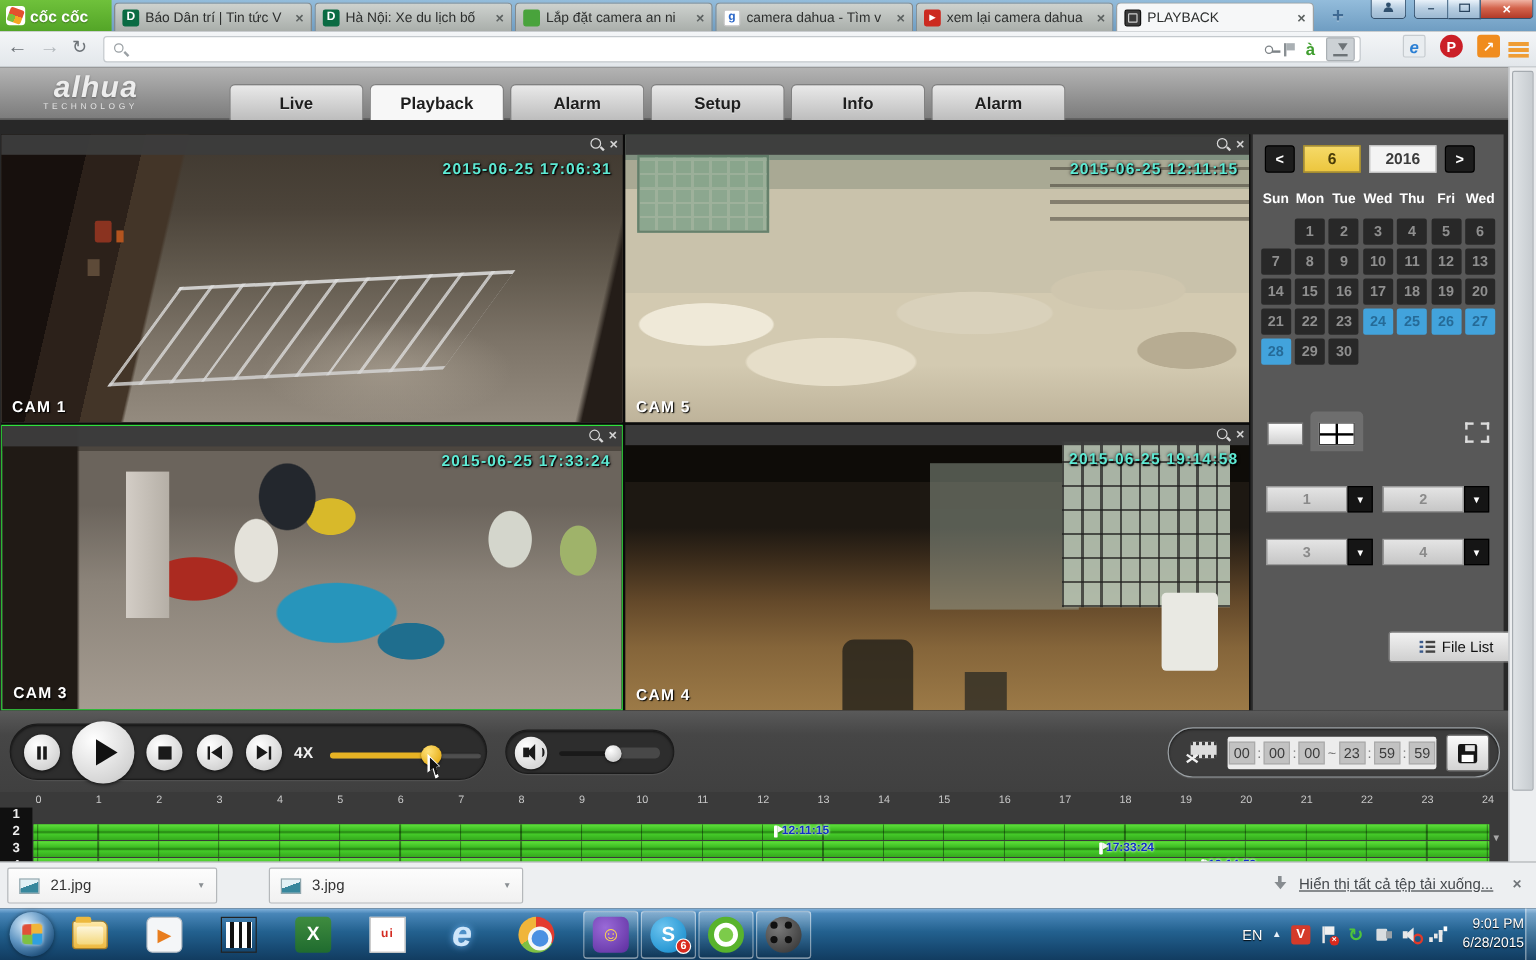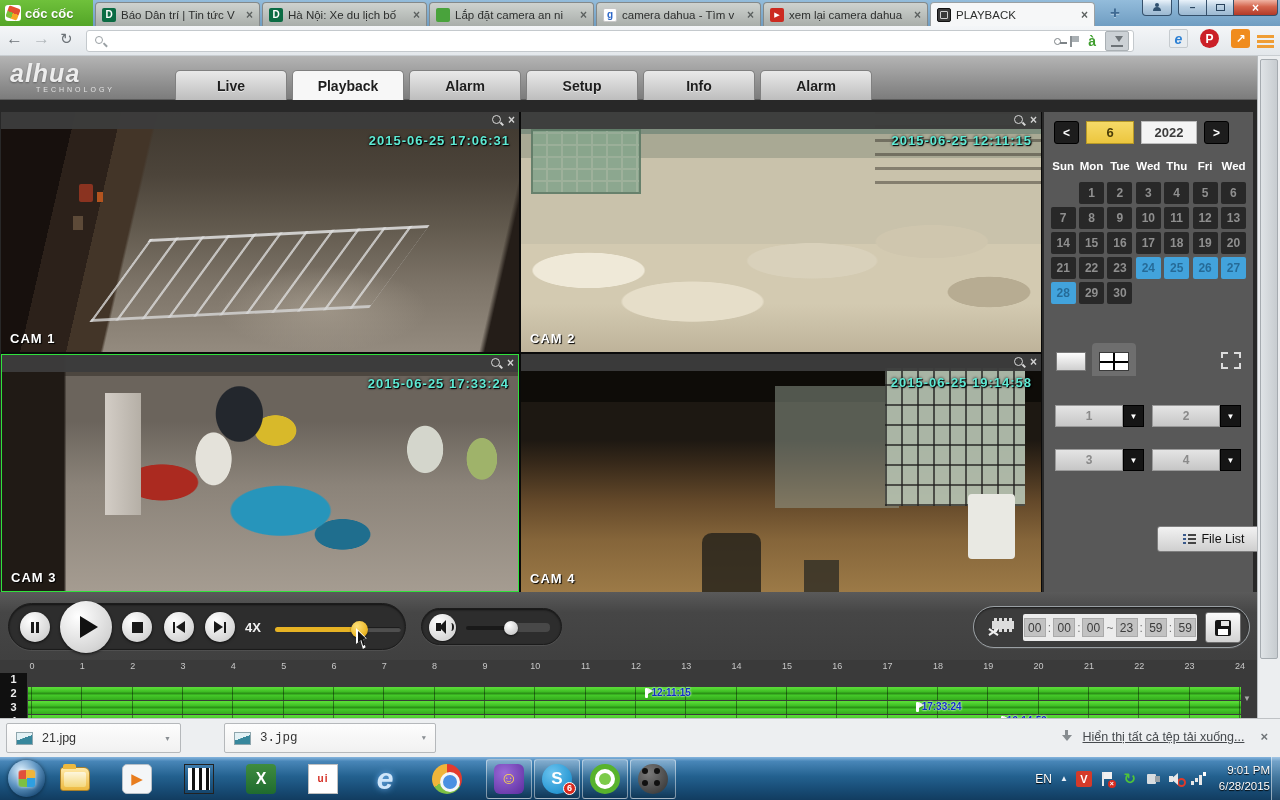--- a/index.html
+++ b/index.html
@@ -68,24 +68,24 @@
   .ext{width:19px;height:19px;display:flex;align-items:center;justify-content:center;font-weight:bold;}
   .ext-ie{background:#e9edf0;border:1px solid #c6cbcf;border-radius:2px;color:#2a7fd4;font-size:14px;font-style:italic;}
   .ext-pin{background:#cb1f27;border-radius:50%;color:#fff;font-size:12px;}
   .ext-trend{background:#f08c1e;border-radius:3px;color:#fff;font-size:12px;}
   .menu-btn{position:absolute;right:6px;top:9px;width:17px;height:13px;
     background:linear-gradient(180deg,#ef9d35 0 3px,transparent 3px 5px,#ef9d35 5px 8px,transparent 8px 10px,#ef9d35 10px 13px);}
 
   
   #dahuabar{position:absolute;left:0;top:56px;width:1280px;height:44px;
     background:linear-gradient(180deg,#b4b4b4,#8c8c8c 70%,#7c7c7c);border-bottom:1px solid #5c5c5c;}
-  .dlogo{position:absolute;left:10px;top:3px;color:#ededed;}
+  .dlogo{position:absolute;left:10px;top:3px;color:#ededed;text-align:right;}
   .dlogo-main{font-size:25px;font-weight:bold;font-style:italic;letter-spacing:1px;text-shadow:0 1px 2px rgba(0,0,0,.35);}
   .dlogo-sub{font-size:7px;letter-spacing:3px;color:#e2e2e2;margin-left:26px;margin-top:-2px;}
-  #nav{position:absolute;left:175px;top:14px;display:flex;gap:5px;}
+  #nav{position:absolute;left:191px;top:14px;display:flex;gap:5px;}
   .navbtn{width:112px;height:30px;border:1px solid #808080;border-bottom:none;border-radius:5px 5px 0 0;
     background:linear-gradient(180deg,#e9e9e9,#bdbdbd);display:flex;align-items:center;justify-content:center;
     font-size:14px;font-weight:bold;color:#1e1e1e;text-shadow:0 1px 0 rgba(255,255,255,.55);}
   .navbtn.active{background:#f7f7f7;}
 
   
   #content{position:absolute;left:0;top:100px;width:1280px;height:492px;background:#282828;}
   #camgrid{position:absolute;left:1px;top:12px;width:1041px;height:480px;display:grid;
     grid-template-columns:518px 520px;grid-template-rows:240px 238px;gap:2px;background:#0a0a0a;}
   .cam{position:relative;overflow:hidden;background:#141414;}
@@ -459,21 +459,21 @@
           <div class="cam-label">CAM 1</div>
         </section>
         <section class="cam">
           <div class="scene scene2"></div>
           <div class="cam-head"></div>
           <div class="cam-tools">
             <span class="zoom-ico"></span>
             <span class="cam-close">×</span>
           </div>
           <div class="cam-ts">2015-06-25 12:11:15</div>
-          <div class="cam-label">CAM 2</div>
+          <div class="cam-label">CAM 5</div>
         </section>
         <section class="cam selected">
           <div class="scene scene3"></div>
           <div class="cam-head"></div>
           <div class="cam-tools">
             <span class="zoom-ico"></span>
             <span class="cam-close">×</span>
           </div>
           <div class="cam-ts">2015-06-25 17:33:24</div>
           <div class="cam-label">CAM 3</div>
@@ -487,21 +487,21 @@
           </div>
           <div class="cam-ts">2015-06-25 19:14:58</div>
           <div class="cam-label">CAM 4</div>
         </section>
       </div>
 
     <aside id="panel">
       <div class="cal-head">
         <span class="cal-nav">&lt;</span>
         <span class="cal-month">6</span>
-        <span class="cal-year">2022</span>
+        <span class="cal-year">2016</span>
         <span class="cal-nav">&gt;</span>
       </div>
       <div id="caldays">
           <span class="cal-dh">Sun</span>
           <span class="cal-dh">Mon</span>
           <span class="cal-dh">Tue</span>
           <span class="cal-dh">Wed</span>
           <span class="cal-dh">Thu</span>
           <span class="cal-dh">Fri</span>
           <span class="cal-dh">Wed</span>
@@ -718,21 +718,21 @@
     <span class="tl-caret">▼</span>
   </div>
 
   <div id="dlbar">
     <div id="dlitems">
         <div class="dlitem" style="left: 6px; width: 175px;">
           <span class="imgico"></span>
           <span class="fname">21.jpg</span>
           <span class="dcaret">▼</span>
         </div>
-        <div class="dlitem" style="left: 224px; width: 212px; font-family: Liberation Mono, monospace;">
+        <div class="dlitem" style="left: 224px; width: 212px;">
           <span class="imgico"></span>
           <span class="fname">3.jpg</span>
           <span class="dcaret">▼</span>
         </div>
       </div>
     <div class="dl-right">
       <span class="dl-arrow"></span>
       <a class="dl-link">Hiển thị tất cả tệp tải xuống...</a>
       <span class="dl-close">×</span>
     </div>

